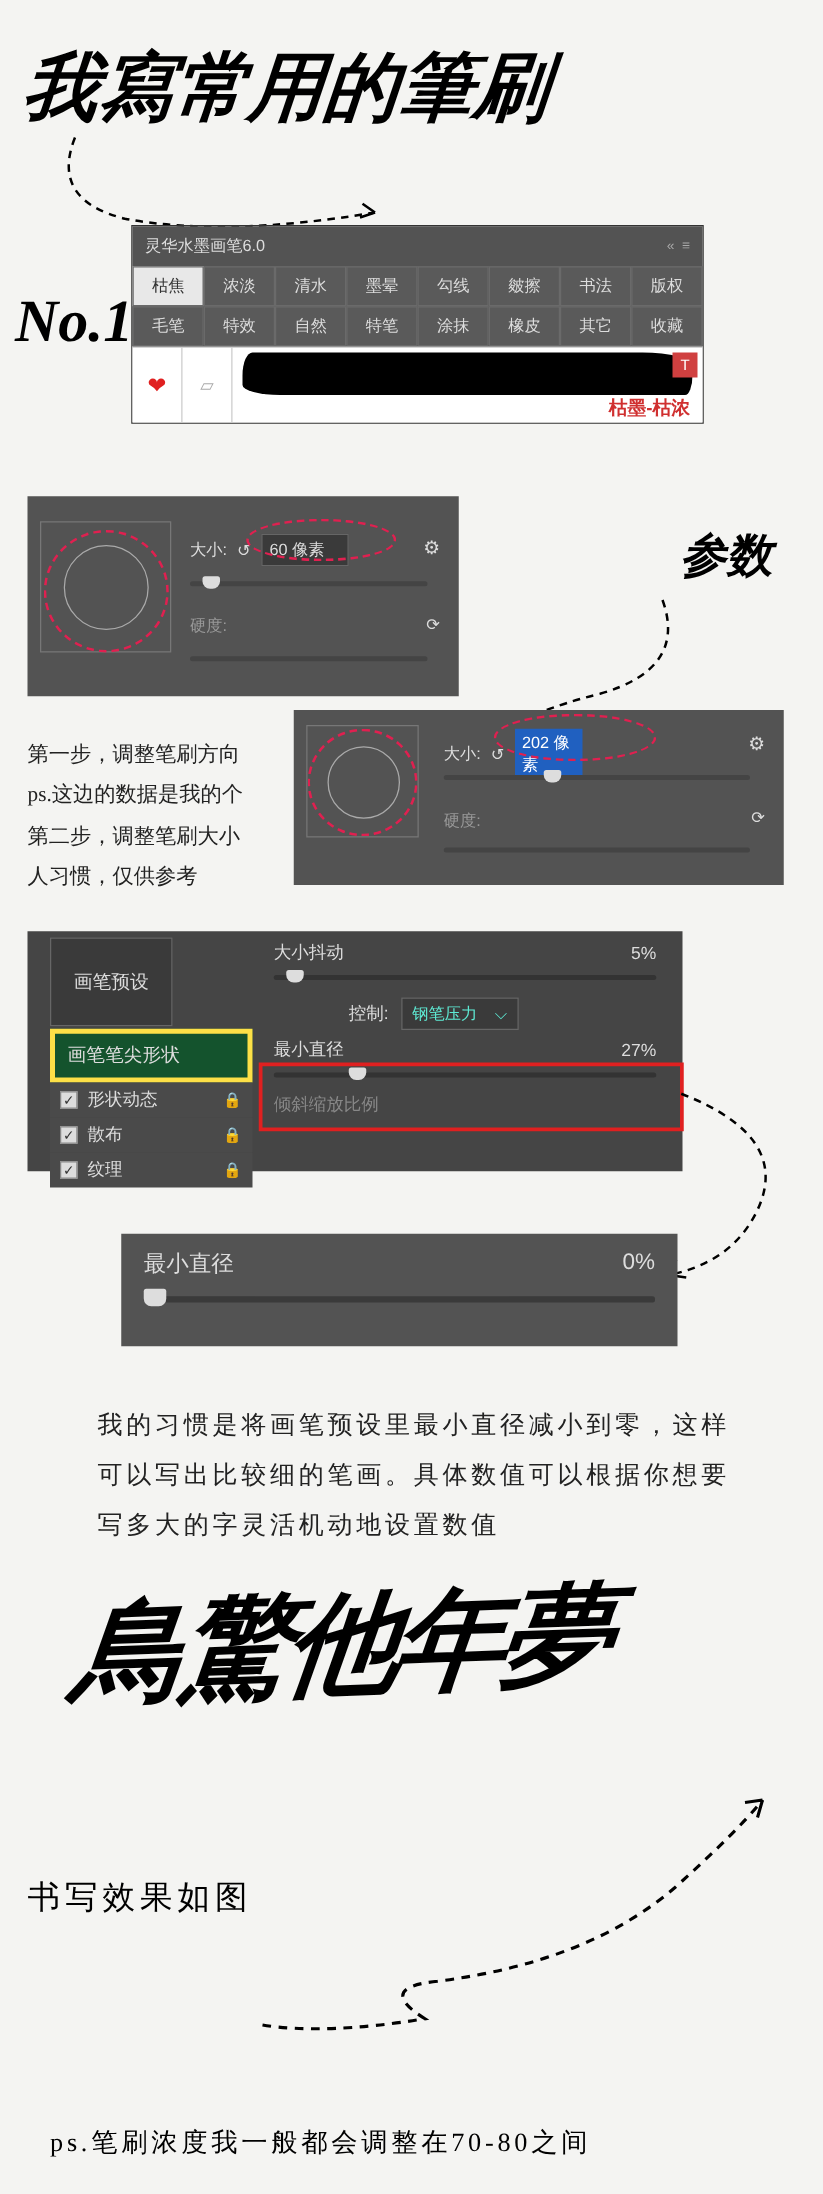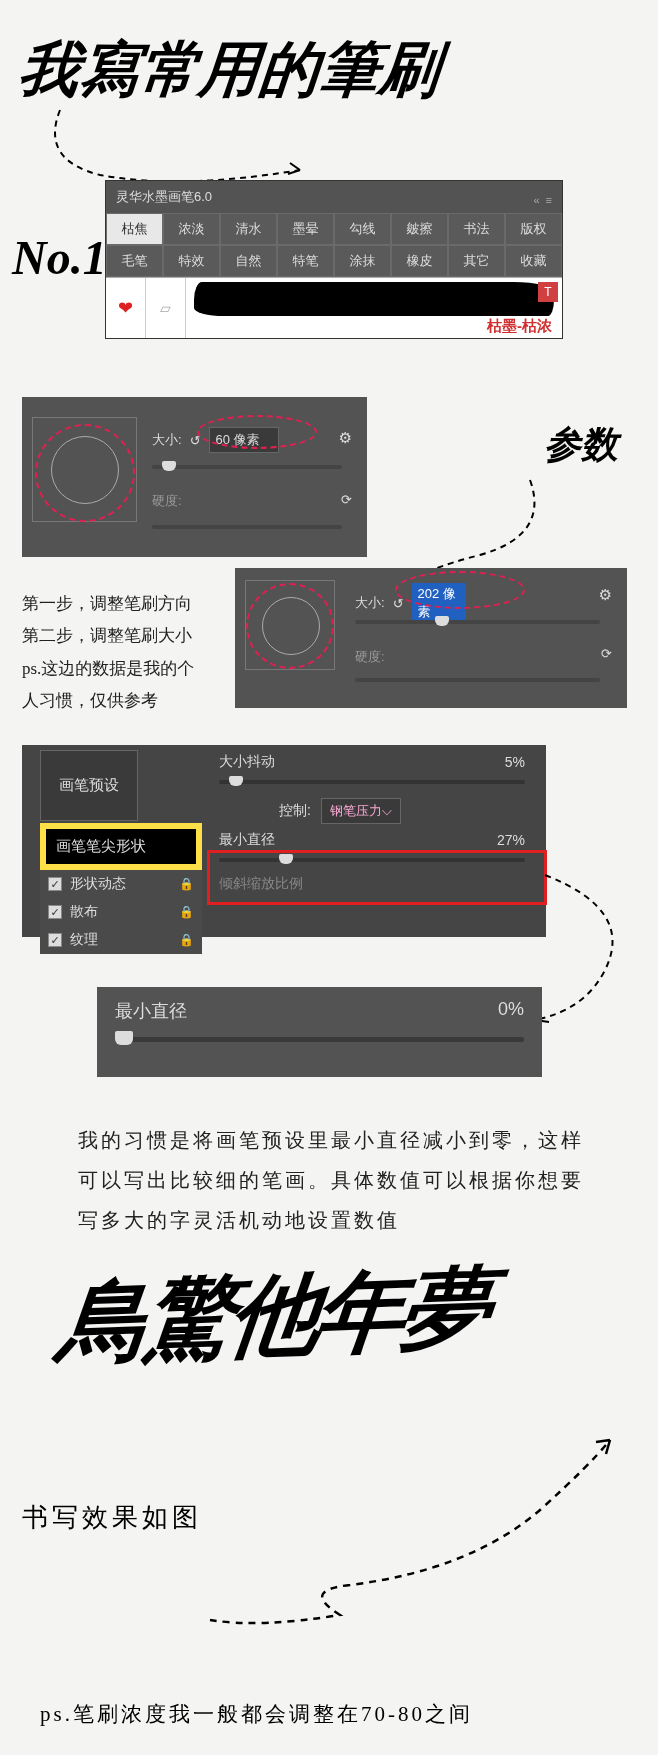--- a/index.html
+++ b/index.html
@@ -1,20 +1,20 @@
 <!DOCTYPE html>
 <html><head>
 <meta charset="utf-8">
 <style>
 *{box-sizing:border-box;margin:0;padding:0}
 body{width:658px;background:#f4f4f2;font-family:"Microsoft YaHei",sans-serif;position:relative}
 .brush-title{font-family:"STXingkai","华文行楷",cursive;font-size:60px;font-weight:900;color:#000;padding:30px 20px 10px;font-style:italic;transform:skewX(-5deg)}
 .no1{font-family:"STXingkai",cursive;font-size:48px;font-weight:900;position:absolute;left:12px;top:230px;font-style:italic}
 .panel1{position:absolute;left:105px;top:180px;width:458px;border:1px solid #333}
-.panel-title{background:#535353;color:#ddd;padding:7px 10px;font-size:13px;display:flex;justify-content:space-between;align-items:flex-end}
+.panel-title{background:#535353;color:#ddd;padding:7px 10px;font-size:13px;display:flex;justify-content:space-between;align-items:center}
 .titlebar-icons{display:flex;gap:6px}
 .titlebar-icons span{color:#aaa;font-size:11px}
 .tab-row{display:flex;background:#535353}
 .tab{flex:1;text-align:center;padding:6px 2px;font-size:13px;color:#ddd;border:1px solid #6a6a6a;background:#5a5a5a}
 .tab.active{background:#e8e8e8;color:#333}
 .brush-preview-row{display:flex;background:#fff;border-top:1px solid #aaa}
 .heart-cell{width:40px;height:60px;display:flex;align-items:center;justify-content:center;border-right:1px solid #ccc;color:#e02020;font-size:18px}
 .eraser-cell{width:40px;height:60px;display:flex;align-items:center;justify-content:center;border-right:1px solid #ccc;color:#aaa;font-size:14px}
 .stroke-cell{flex:1;position:relative;padding:4px 8px}
 .ink-stroke{width:100%;height:34px;background:#000;border-radius:8px 40px 6px 30px / 18px 10px 16px 8px;filter:blur(0.4px)}
@@ -42,30 +42,30 @@
 .panel3 .circle-shape{left:16px;top:16px;width:58px;height:58px}
 .size-row3{position:absolute;left:120px;top:15px;display:flex;align-items:center;gap:8px;color:#ddd;font-size:13px}
 .size-input3{background:#2060c0;color:#fff;border:none;padding:2px 6px;font-size:13px;width:54px}
 .panel3 .hardness-label{left:120px;top:80px}
 .panel3 .gear-icon{top:18px}
 .panel3 .flip-icon{top:78px}
 
 .panel4{position:absolute;left:22px;top:745px;width:524px;height:192px;background:#454545}
 .preset-container{position:absolute;left:18px;top:5px;width:162px}
 .preset-tab{color:#ddd;font-size:15px;padding:25px 18px;border:1px solid #666;background:#3a3a3a;display:inline-block;margin-bottom:2px}
-.preset-tab2{color:#ddd;font-size:15px;padding:8px 10px;border:6px solid #fde047;background:#000000;display:block}
+.preset-tab2{color:#ddd;font-size:15px;padding:8px 10px;border:4px solid #fde047;background:#14532d;display:block}
 .checkrow{display:flex;align-items:center;gap:8px;padding:5px 8px;color:#ddd;font-size:14px;background:#4a4a4a;justify-content:space-between}
 .checkrow-left{display:flex;align-items:center;gap:8px}
 .checkbox{width:14px;height:14px;background:#ddd;border:1px solid #888;display:flex;align-items:center;justify-content:center;font-size:11px;color:#333}
 .lock-icon{color:#999;font-size:12px}
 .right-col{position:absolute;left:185px;top:5px;width:330px}
 .setting-row{display:flex;justify-content:space-between;align-items:center;color:#ddd;font-size:14px;padding:3px 12px}
 .setting-slider{position:relative;height:4px;background:#333;margin:6px 12px 10px;border-radius:2px}
 .control-row{display:flex;align-items:center;gap:10px;padding:4px 12px;color:#ddd;font-size:14px}
-.select-box{background:#3a3a3a;border:1px solid #666;color:#f9a8d4;padding:3px 8px;font-size:13px;display:flex;align-items:center;}
+.select-box{background:#3a3a3a;border:1px solid #666;color:#5eead4;padding:3px 8px;font-size:13px;display:flex;align-items:center;gap:14px}
 .red-box{position:absolute;border:3px solid #e02020}
 
 .panel5{position:absolute;left:97px;top:987px;width:445px;height:90px;background:#535353;padding:12px 18px}
 .p5-row{display:flex;justify-content:space-between;color:#ddd;font-size:18px;margin-bottom:14px}
 .p5-slider{position:relative;height:5px;background:#3a3a3a;border-radius:2px}
 
 .body-text{position:absolute;left:78px;top:1120px;width:510px;font-size:20px;line-height:2;font-family:"SimSun",serif;color:#222;letter-spacing:3px}
 
 .big-brush{position:absolute;left:60px;top:1255px;font-family:"STXingkai","华文行楷",cursive;font-size:90px;font-weight:900;font-style:italic;color:#000;transform:skewX(-8deg) rotate(-2deg);letter-spacing:-5px}
 
@@ -148,22 +148,22 @@
       <div class="slider-thumb" style="left:10px"></div>
     </div>
   <div class="hardness-label">硬度:</div>
   <div class="slider" style="left:130px;top:128px;width:190px"></div>
   <div class="gear-icon">⚙</div>
   <div class="flip-icon">⟳</div>
 </div>
 
 <div class="step-text">
   <div>第一步，调整笔刷方向</div>
+  <div>ps.这边的数据是我的个</div>
   <div>第二步，调整笔刷大小</div>
-  <div>ps.这边的数据是我的个</div>
   <div>人习惯，仅供参考</div>
 </div>
 
 <div class="panel3">
   <div class="brush-shape">
     <div class="circle-shape"></div>
     <div class="highlight-oval" style="left:0px;top:2px;width:88px;height:86px"></div>
   </div>
   <div class="size-row3">
     <span>大小:</span>

